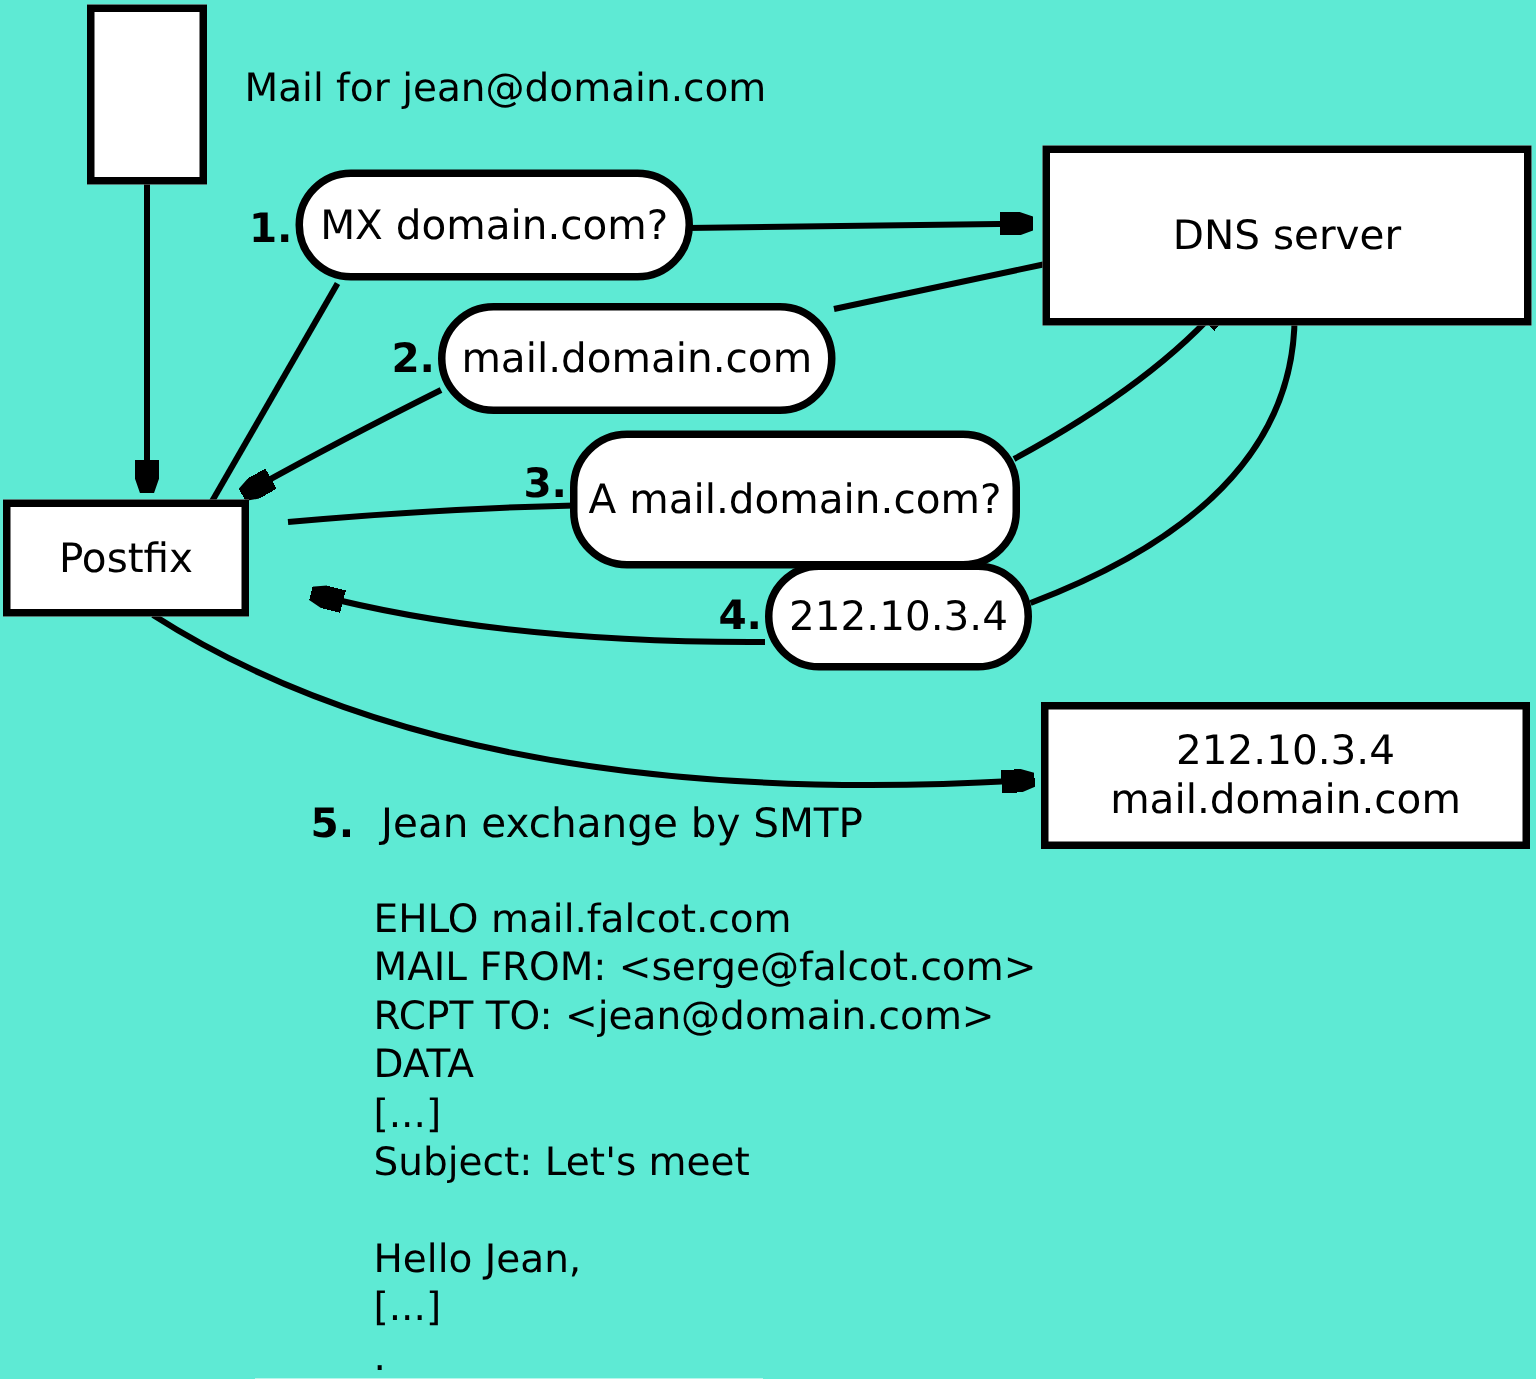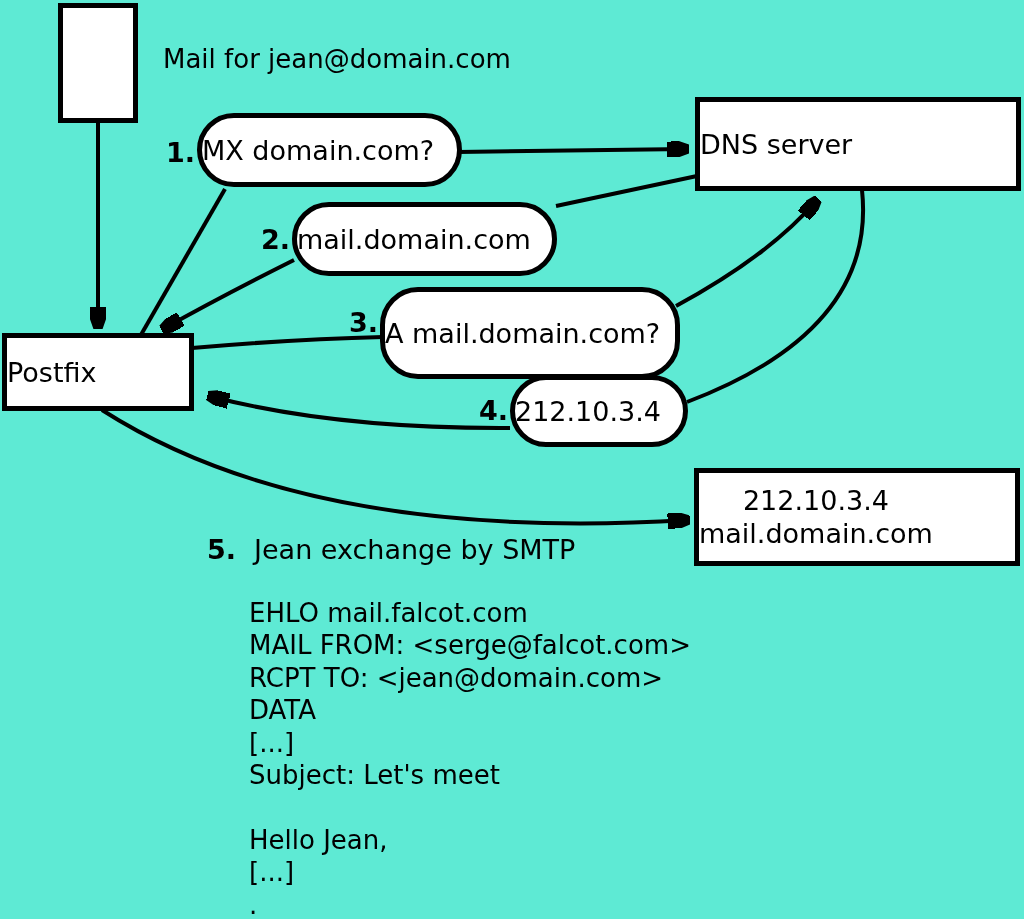--- a/index.html
+++ b/index.html
@@ -23,20 +23,21 @@
     stroke: #000;
     stroke-width: 4;
   }
   .node {
     position: absolute;
     background: #fff;
     border: 5px solid #000;
     box-sizing: border-box;
     display: flex;
     align-items: center;
+    justify-content: center;
     font-size: 27px;
     z-index: 2;
     text-align: center;
   }
   .pill { border-radius: 38px; }
   .mail-server-lines { display: flex; flex-direction: column; line-height: 33px; }
   .step-num {
     position: absolute;
     width: 50px;
     text-align: right;
@@ -92,25 +93,25 @@
     <path d="M676 306 Q 770 255 817 200" marker-end="url(#ah)"></path>
     <path d="M862 190 Q 877 330 687 402"></path>
     <path d="M510 428 Q 335 429 209 396" marker-end="url(#ah)"></path>
     <path d="M102 410 Q 310 543 688 520" marker-end="url(#ah)"></path>
   </svg>
 
   <div class="node" style="left:58px; top:3px; width:80px; height:120px;"></div>
 
   <div class="free-text" style="left:163px; top:44px;">Mail for jean@domain.com</div>
 
-  <div class="node" style="left:2px; top:333px; width:192px; height:78px;">
+  <div class="node" style="left:2px; top:333px; width:164px; height:78px;">
     <span>Postfix</span>
   </div>
 
-  <div class="node" style="left:695px; top:97px; width:326px; height:94px;">
+  <div class="node" style="left:695px; top:97px; width:326px; height:120px;">
     <span>DNS server</span>
   </div>
 
   <div class="node" style="left:694px; top:468px; width:326px; height:98px;">
     <span class="mail-server-lines">
       <span>212.10.3.4</span>
       <span>mail.domain.com</span>
     </span>
   </div>
 

